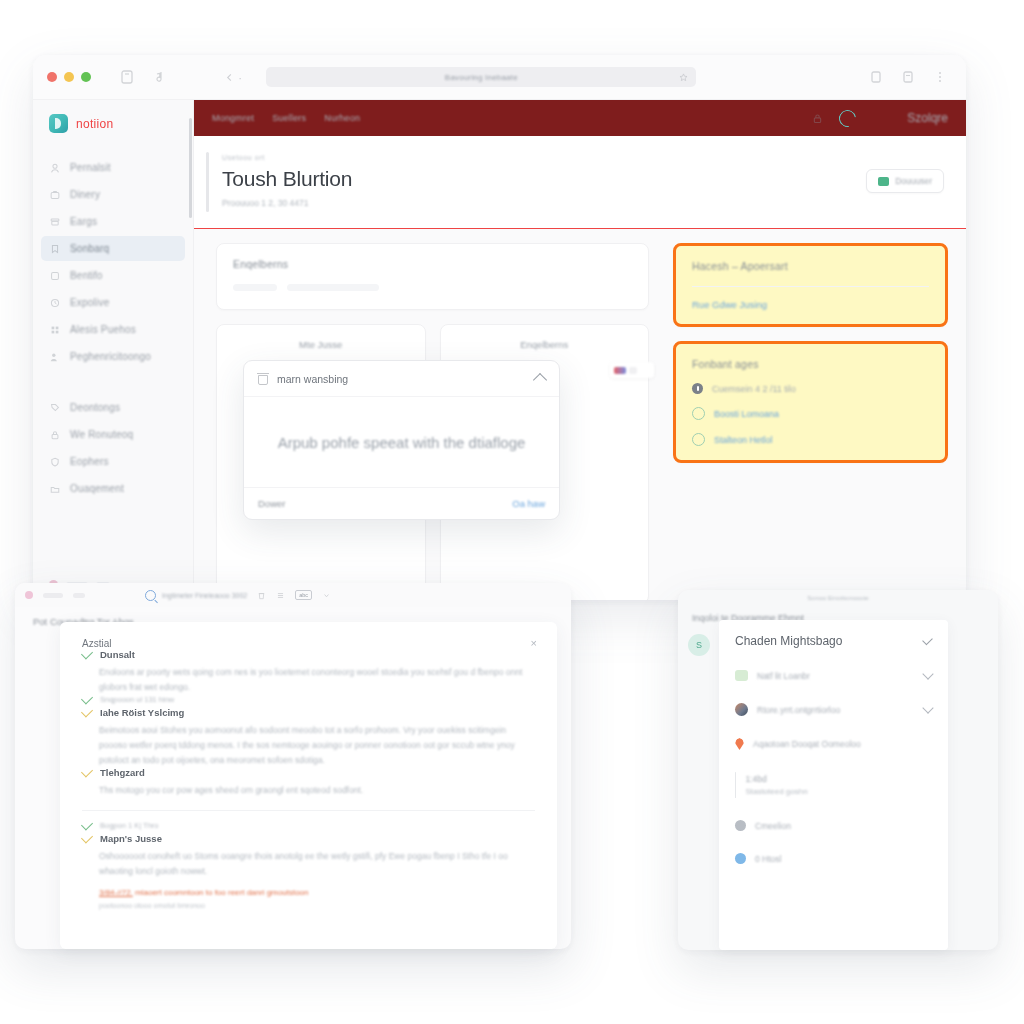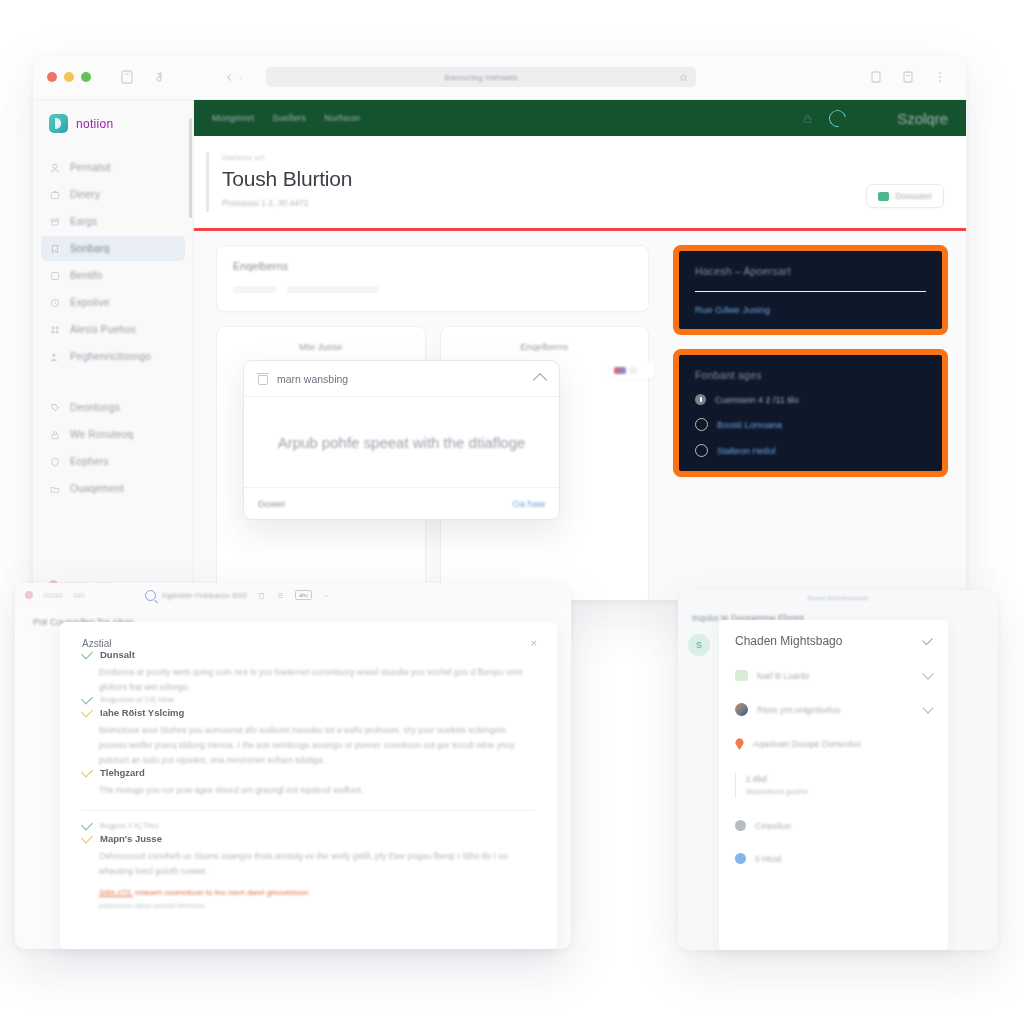--- a/index.html
+++ b/index.html
@@ -51,21 +51,21 @@
   .brand{display:flex;align-items:center;gap:8px;padding:0 16px 22px 16px;}
   .brand-logo{
     width:19px;height:19px;border-radius:5px;
     background:linear-gradient(135deg,#57c8c4,#3fb8b5 55%,#2f9fa8);
     position:relative;
   }
   .brand-logo:after{
     content:"";position:absolute;left:6px;top:4px;width:6px;height:11px;
     border-radius:0 5px 5px 0;background:#ffffff;opacity:.85;
   }
-  .brand-name{font-size:12px;color:#a21caf;letter-spacing:.3px;filter:blur(.7px);}
+  .brand-name{font-size:12px;color:#ef4444;letter-spacing:.3px;filter:blur(.7px);}
   .nav{display:flex;flex-direction:column;gap:2px;padding:0 8px;}
   .nav-item{
     display:flex;align-items:center;gap:9px;height:25px;padding:0 8px;
     border-radius:5px;
   }
   .nav-item.active{background:#e9eef4;}
   .nav-ico{width:12px;height:12px;opacity:.35;flex:none;}
   .nav-lbl{font-size:10px;color:#9ba1a9;filter:blur(1.05px);letter-spacing:.2px;}
   .nav-item.active .nav-lbl{color:#7e8892;}
   .nav-gap{height:26px;}
@@ -77,34 +77,34 @@
     position:absolute;left:0;right:0;bottom:0;height:34px;
     display:flex;align-items:center;gap:8px;padding:0 16px;
   }
   .sb-dot{width:9px;height:9px;border-radius:50%;background:#ecc3d4;}
   .sb-bar{height:5px;border-radius:3px;background:#eceef1;}
 
   
   .content{flex:1;background:#fafafb;display:flex;flex-direction:column;min-width:0;}
   .topbar{
     height:36px;display:flex;align-items:center;gap:18px;padding:0 18px;
-    background:#14532d;
+    background:#7f1d1d;
   }
   .crumb{font-size:9px;color:#a7adb5;filter:blur(.95px);letter-spacing:.2px;}
   .topbar-right{margin-left:auto;display:flex;align-items:center;gap:15px;}
   .ring{
     width:15px;height:15px;border-radius:50%;border:1.7px solid #63c3bd;
     border-right-color:transparent;transform:rotate(35deg);
   }
-  .user-lbl{font-size:15px;color:#a7adb5;filter:blur(.95px);margin-left:36px;}
+  .user-lbl{font-size:12px;color:#a7adb5;filter:blur(.95px);margin-left:36px;}
 
   
   .page-head{
-    background:#ffffff;border-bottom:3px solid #ef4444;
-    padding:18px 22px 20px 28px;position:relative;display:flex;align-items:flex-end;
+    background:#ffffff;border-bottom:1px solid #ef4444;
+    padding:18px 22px 20px 28px;position:relative;display:flex;align-items:center;
   }
   .page-accent{
     position:absolute;left:12px;top:16px;bottom:16px;width:3px;border-radius:2px;background:#e6e7ea;
   }
   .eyebrow{font-size:7px;color:#b9bec5;letter-spacing:.6px;filter:blur(1.1px);margin-bottom:6px;}
   .page-title{font-size:21px;color:#3c4148;letter-spacing:-.2px;filter:blur(.35px);}
   .page-sub{font-size:8.5px;color:#b0b6bd;margin-top:7px;filter:blur(1.15px);}
   .btn-pill{
     margin-left:auto;display:flex;align-items:center;gap:6px;
     border:1px solid #e9eaed;border-radius:6px;background:#fff;
@@ -130,21 +130,21 @@
   }
   .row-lbl{font-size:10px;color:#8b929b;filter:blur(.9px);}
   .ghost{height:7px;border-radius:4px;background:#f4f5f7;}
   .link{font-size:9.5px;color:#6aa5dd;filter:blur(1px);}
 
   .two-cards{display:flex;gap:14px;margin-top:14px;}
   .mini-card{flex:1;background:#fff;border:1px solid #f0f0f2;border-radius:8px;
     height:250px;padding:14px 16px;box-shadow:0 1px 2px rgba(20,30,50,.02);}
   .mini-title{font-size:9.5px;color:#9aa1aa;filter:blur(.95px);text-align:center;}
 
-  .side-card{background:#0f172a;border:6px solid #f97316;border-radius:8px;padding:14px 16px;
+  .side-card{background:#fef9c3;border:3px solid #f97316;border-radius:8px;padding:14px 16px;
     box-shadow:0 1px 2px rgba(20,30,50,.02);}
   .chk{width:11px;height:11px;border-radius:50%;border:1.3px solid #9fcfb2;flex:none;}
   .dotdark{width:11px;height:11px;border-radius:50%;background:#7b8189;flex:none;
     display:flex;align-items:center;justify-content:center;}
   .dotdark:after{content:"";width:2px;height:5px;background:#fff;border-radius:1px;}
   .side-row{display:flex;align-items:center;gap:9px;margin-top:13px;}
   .side-row-lbl{font-size:9px;color:#a4abb3;filter:blur(1.05px);}
   .side-row-lbl.blue{color:#6aa5dd;}
 
   

